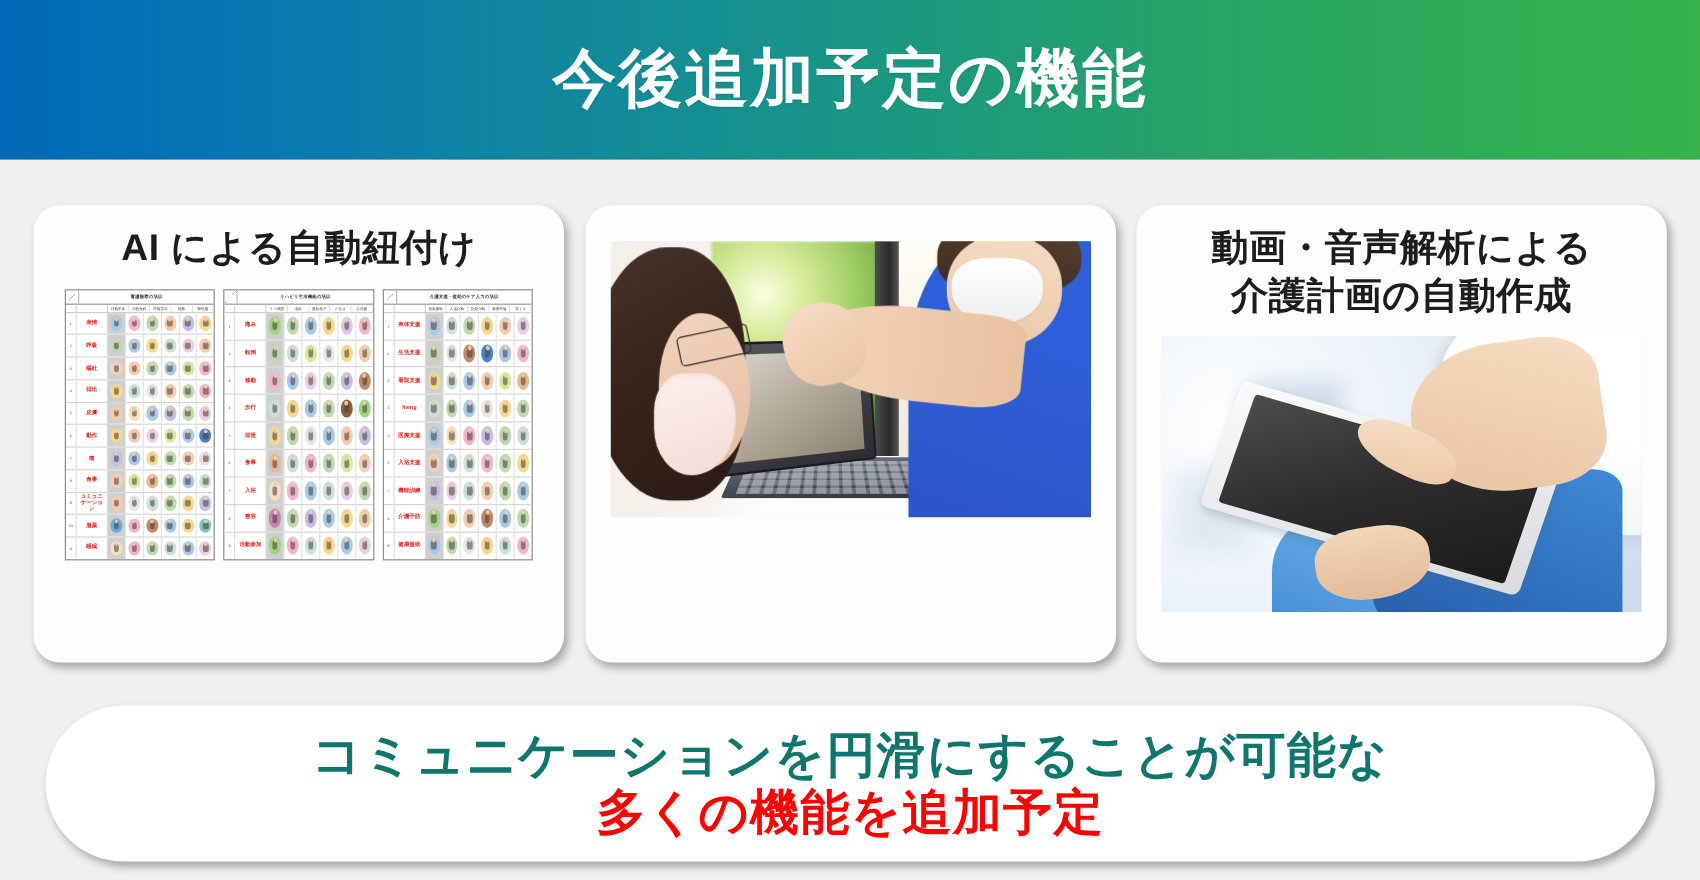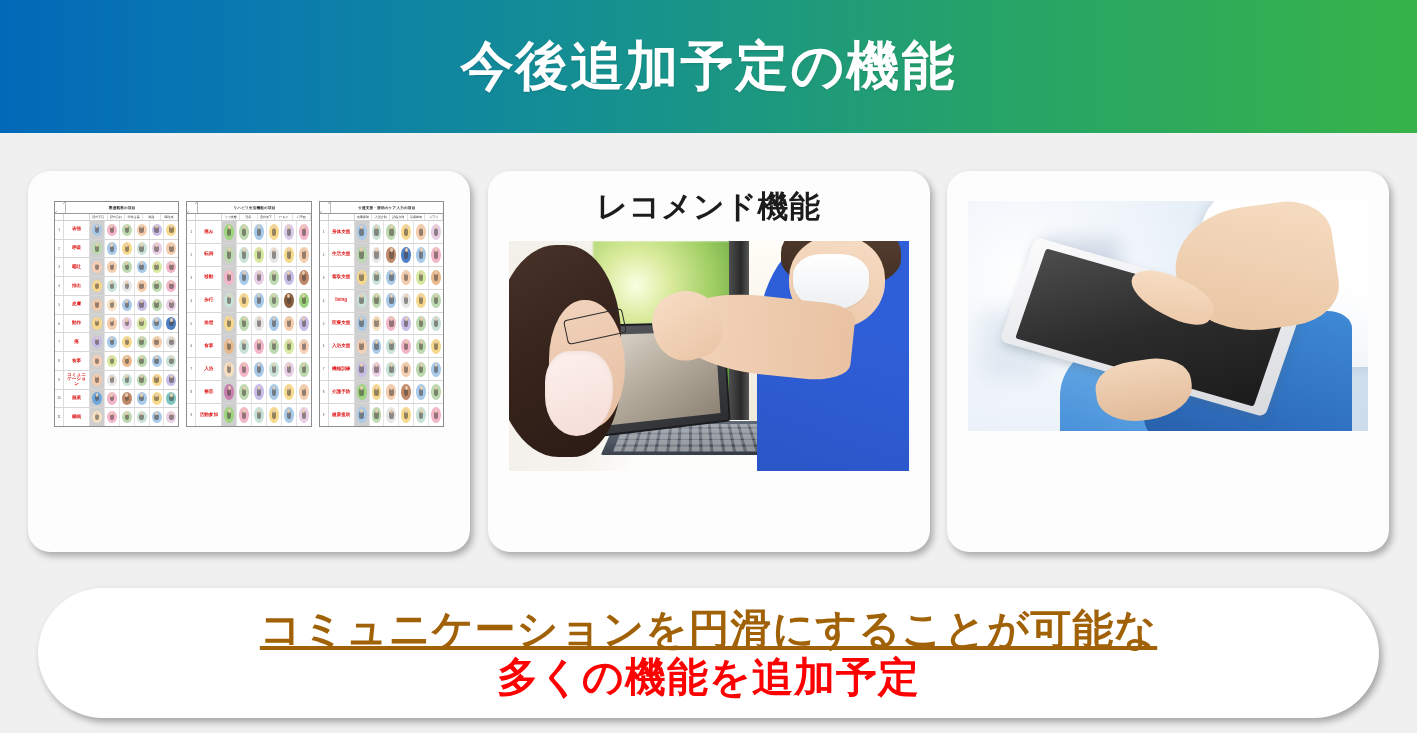--- a/index.html
+++ b/index.html
@@ -389,25 +389,24 @@
     border-radius: 65px;
     box-shadow: 3px 4px 7px rgba(0,0,0,0.32);
     display: flex;
     flex-direction: column;
     align-items: center;
     justify-content: center;
   }
   .bb-line1 {
     font-size: 41px;
     font-weight: bold;
-    color: #a16207;
+    color: #0f766e;
     letter-spacing: 1px;
     line-height: 1.18;
     white-space: nowrap;
-    text-decoration: underline;
   }
   .bb-line2 {
     font-size: 41px;
     font-weight: bold;
     color: #ff0000;
     letter-spacing: 1px;
     line-height: 1.18;
     white-space: nowrap;
   }
 </style>
@@ -415,20 +414,21 @@
 <body>
 
 <div class="header">
   <div class="header-title">今後追加予定の機能</div>
 </div>
 
 <div class="cards-row">
 
   <div class="card">
     <div class="card-title">
+      <span class="ln">AI による自動紐付け</span>
     </div>
     <div class="card-media">
       <div class="code-sheet">
 
         <div class="code-table">
           <div class="ct-head">
             <div class="ct-corner"></div>
             <div class="ct-headlabel">看護観察の項目</div>
           </div>
           <div class="ct-colhead">
@@ -1175,21 +1175,20 @@
               </div>
           </div>
         </div>
 
       </div>
     </div>
   </div>
 
   <div class="card">
     <div class="card-title">
-      <span class="ln">レコメンド機能</span>
     </div>
     <div class="card-media">
       <div class="photo">
         <div class="p2-bg"></div>
         <div class="p2-window"></div>
         <div class="p2-winframe"></div>
         <div class="p2-wallR"></div>
         <div class="p2-kbd"></div>
         <div class="p2-tabl">
             <div class="p2-scr"></div>
@@ -1202,20 +1201,24 @@
         <div class="p2-hand"></div>
         <div class="p2-head"></div>
         <div class="p2-face"></div>
         <div class="p2-mask"></div>
         <div class="p2-glass"></div>
       </div>
     </div>
   </div>
 
   <div class="card">
+    <div class="card-title">
+      <span class="ln">動画・音声解析による</span>
+      <span class="ln">介護計画の自動作成</span>
+    </div>
     <div class="card-media">
       <div class="photo">
         <div class="p3-bg"></div>
         <div class="p3-blur1"></div>
         <div class="p3-blur2"></div>
         <div class="p3-scrub2"></div>
         <div class="p3-coat"></div>
         <div class="p3-scrub"></div>
         <div class="p3-tab">
             <div class="p3-tabscr"></div>

